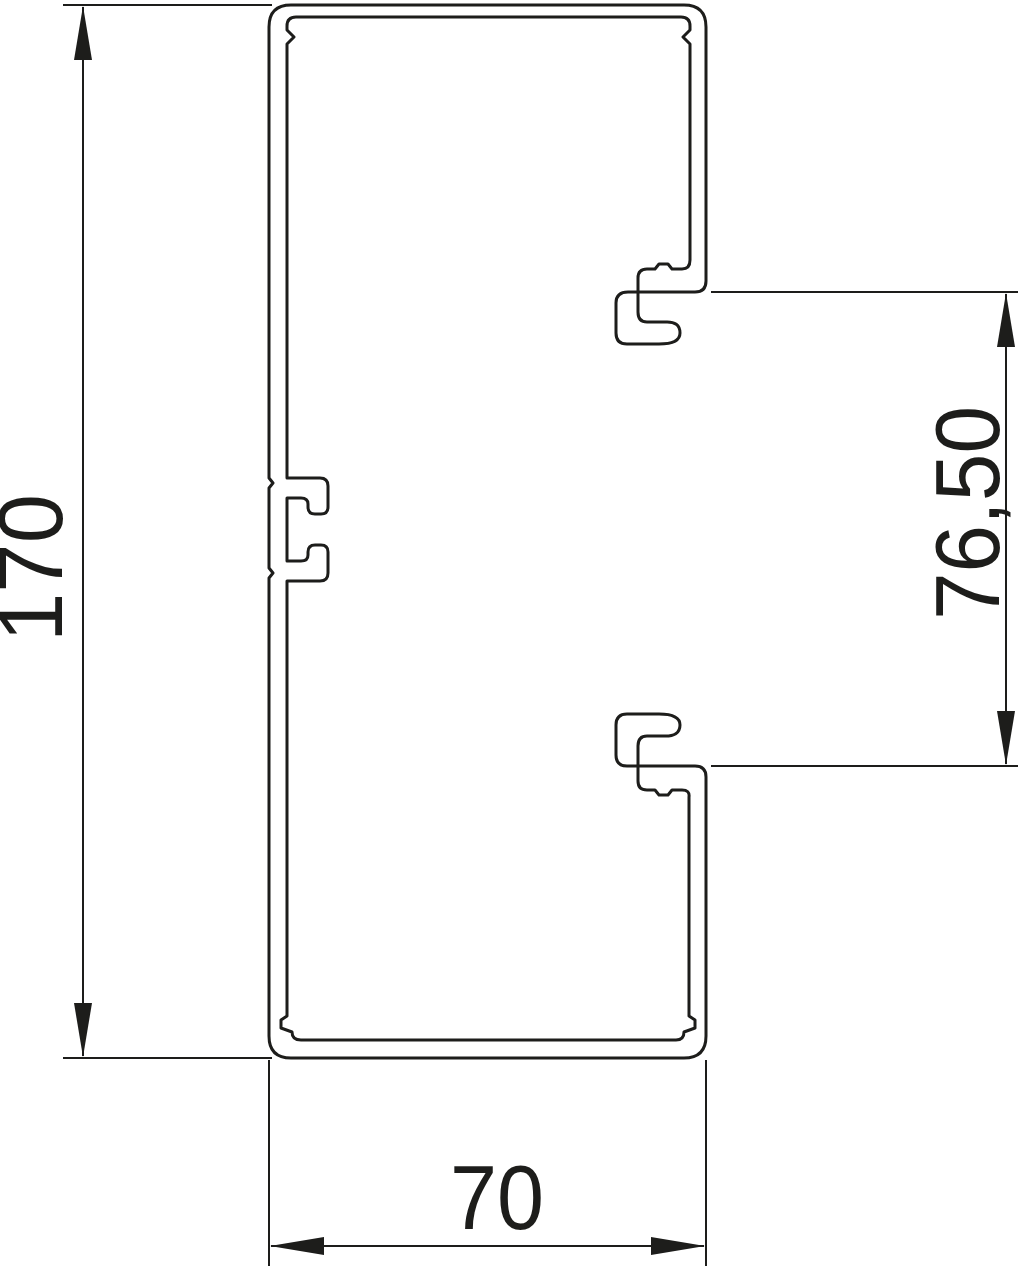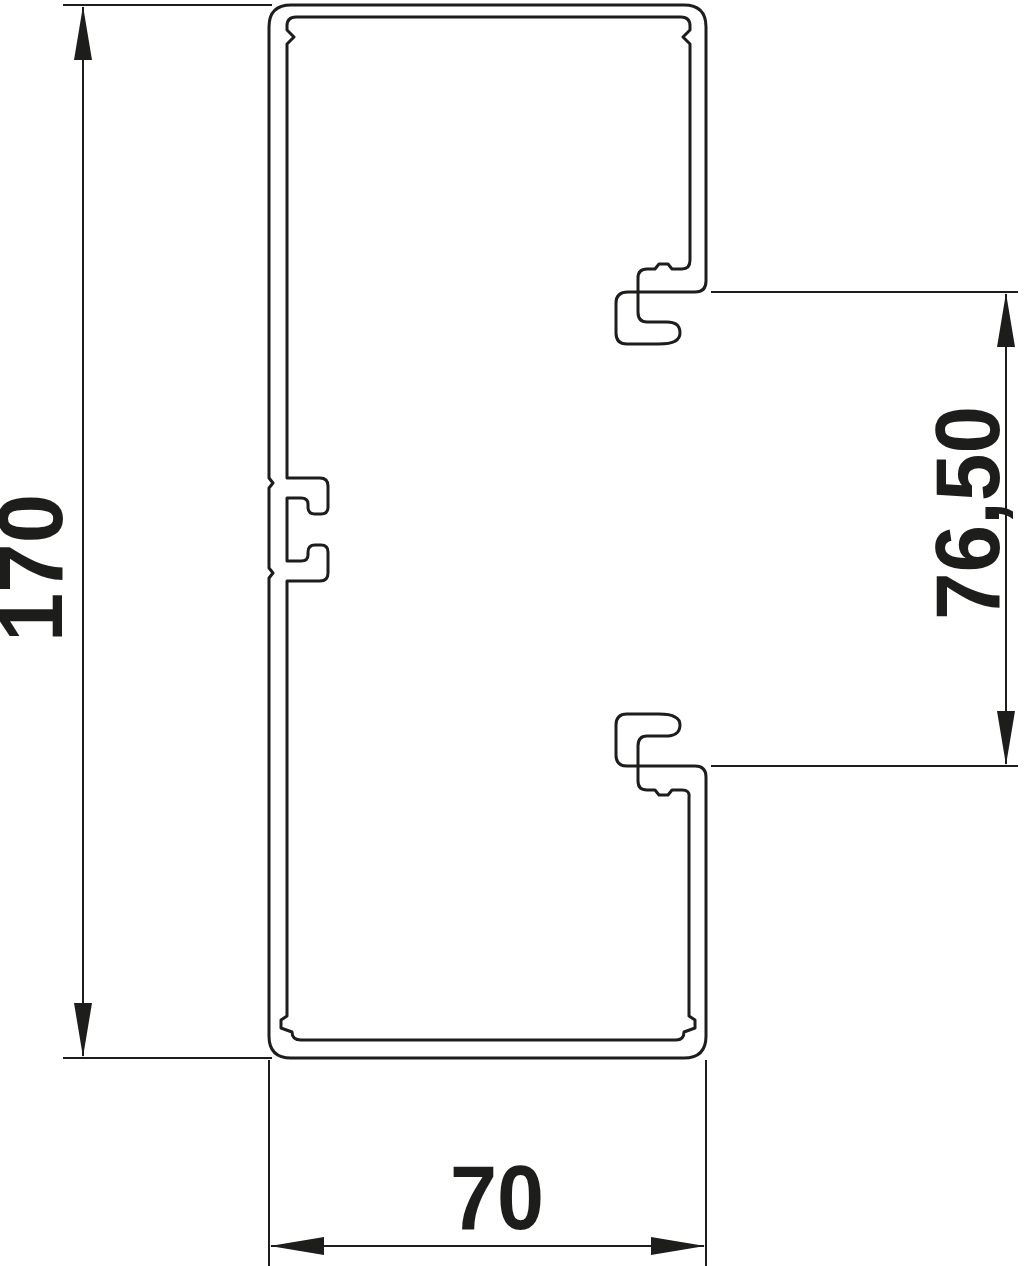--- a/index.html
+++ b/index.html
@@ -11,21 +11,20 @@
     padding:0;
     background:var(--bg);
   }
   .canvas{
     position:relative;
     width:1024px;
     height:1266px;
     background:var(--bg);
     font-family:"Liberation Sans", sans-serif;
     overflow:hidden;
-    font-weight:bold;
   }
   svg{display:block}
   .profile{
     fill:var(--bg);
     stroke:var(--line);
     stroke-width:3;
     stroke-linejoin:round;
     stroke-linecap:round;
   }
   .dimline{

